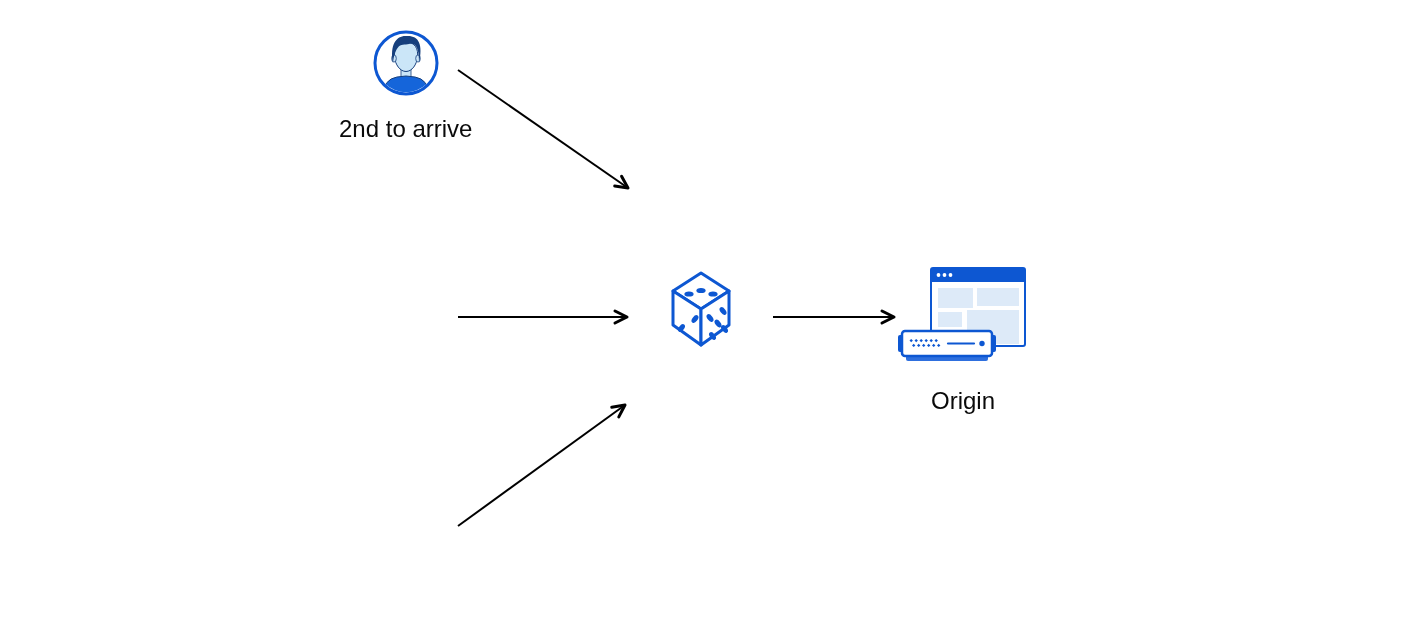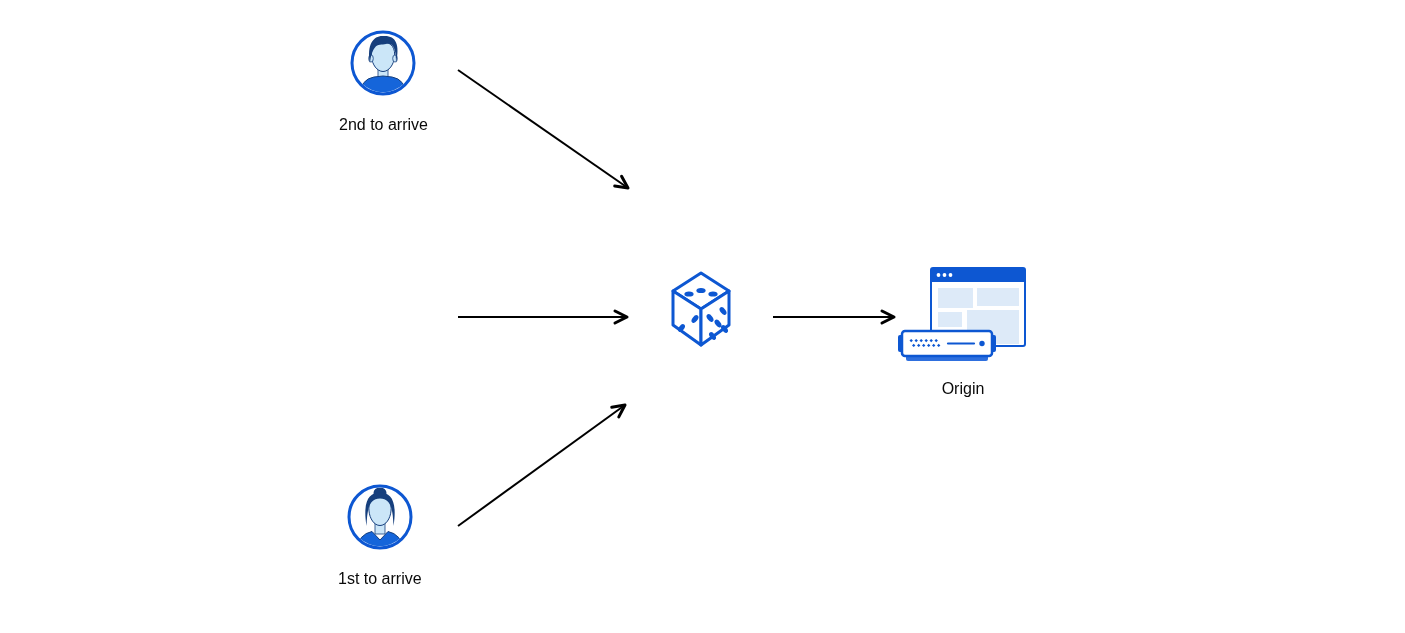--- a/index.html
+++ b/index.html
@@ -26,27 +26,27 @@
     overflow: hidden;
   }
   .node {
     position: absolute;
     display: flex;
     flex-direction: column;
     align-items: center;
   }
   .node-label {
     margin-top: 19px;
-    font-size: 16px;
+    font-size: 24px;
     color: var(--text);
     white-space: nowrap;
     text-align: center;
     line-height: 1.2;
   }
-  .origin-label { margin-top: 16px; }
+  .origin-label { margin-top: 24px; }
   .arrow-layer {
     position: absolute;
     inset: 0;
     width: 1405px;
     height: 633px;
     pointer-events: none;
   }
 </style>
 </head>
 <body>
@@ -79,38 +79,20 @@
         <path d="M33,12 C42,12 45.5,19 44.5,27 C43.8,34.5 39,41.5 33,41.5 C27,41.5 22.2,34.5 21.5,27 C20.5,19 24,12 33,12 Z" fill="var(--skin)" stroke="var(--navy)" stroke-width="1"></path>
         <ellipse cx="21" cy="28.5" rx="2.3" ry="3.6" fill="var(--skin)" stroke="var(--navy)" stroke-width="0.8"></ellipse>
         <ellipse cx="45" cy="28.5" rx="2.3" ry="3.6" fill="var(--skin)" stroke="var(--navy)" stroke-width="0.8"></ellipse>
         <path d="M20,33 C16.5,14 24,5.5 33,6 C45,5 50.5,13 46,33 C46,20 44,12.5 36,14 C32,15 27.5,13.5 25,17.5 C22.3,20.5 20.8,26 20,33 Z" fill="var(--navy)"></path>
       </g>
     </svg>
     <div class="node-label">2nd to arrive</div>
   </div>
 
 
-  <div class="node" style="left:338px; top:484px;">
-    <svg width="66" height="66" viewBox="0 0 66 66">
-      <defs>
-          <clipPath id="c3">
-            <circle cx="33" cy="33" r="29.3"></circle>
-          </clipPath>
-        </defs>
-      <circle cx="33" cy="33" r="31" fill="#fff" stroke="var(--accent)" stroke-width="3"></circle>
-      <g clip-path="url(#c3)">
-        <ellipse cx="33" cy="9" rx="6.5" ry="5.8" fill="var(--navy)"></ellipse>
-        <rect x="28" y="34" width="10" height="16" fill="var(--skin)" stroke="var(--navy)" stroke-width="0.8"></rect>
-        <path d="M9,66 Q12,50 25,47.5 L33,56 L41,47.5 Q54,50 57,66 Z" fill="var(--shirt)" stroke="var(--navy)" stroke-width="1"></path>
-        <path d="M33,13 C41.5,13 45,19.5 44,27 C43.3,34.5 39,41.5 33,41.5 C27,41.5 22.7,34.5 22,27 C21,19.5 24.5,13 33,13 Z" fill="var(--skin)" stroke="var(--navy)" stroke-width="1"></path>
-        <path d="M19.5,42 C15.5,17 22,8.5 33,8.5 C44,8.5 50.5,17 46.5,42 C45.8,24 43.5,14.5 33,14.5 C22.5,14.5 20.2,24 19.5,42 Z" fill="var(--navy)"></path>
-      </g>
-    </svg>
-    <div class="node-label">1st to arrive</div>
-  </div>
 
   <div class="node" style="left:671px; top:267px;">
     <svg width="60" height="80" viewBox="0 0 60 80">
       <g stroke="var(--accent)" stroke-width="3" stroke-linejoin="round" fill="#fff">
         <polygon points="30,6 58,24 30,42 2,24"></polygon>
         <polygon points="2,24 30,42 30,78 2,58"></polygon>
         <polygon points="58,24 30,42 30,78 58,58"></polygon>
       </g>
       <g fill="var(--accent)">
 

